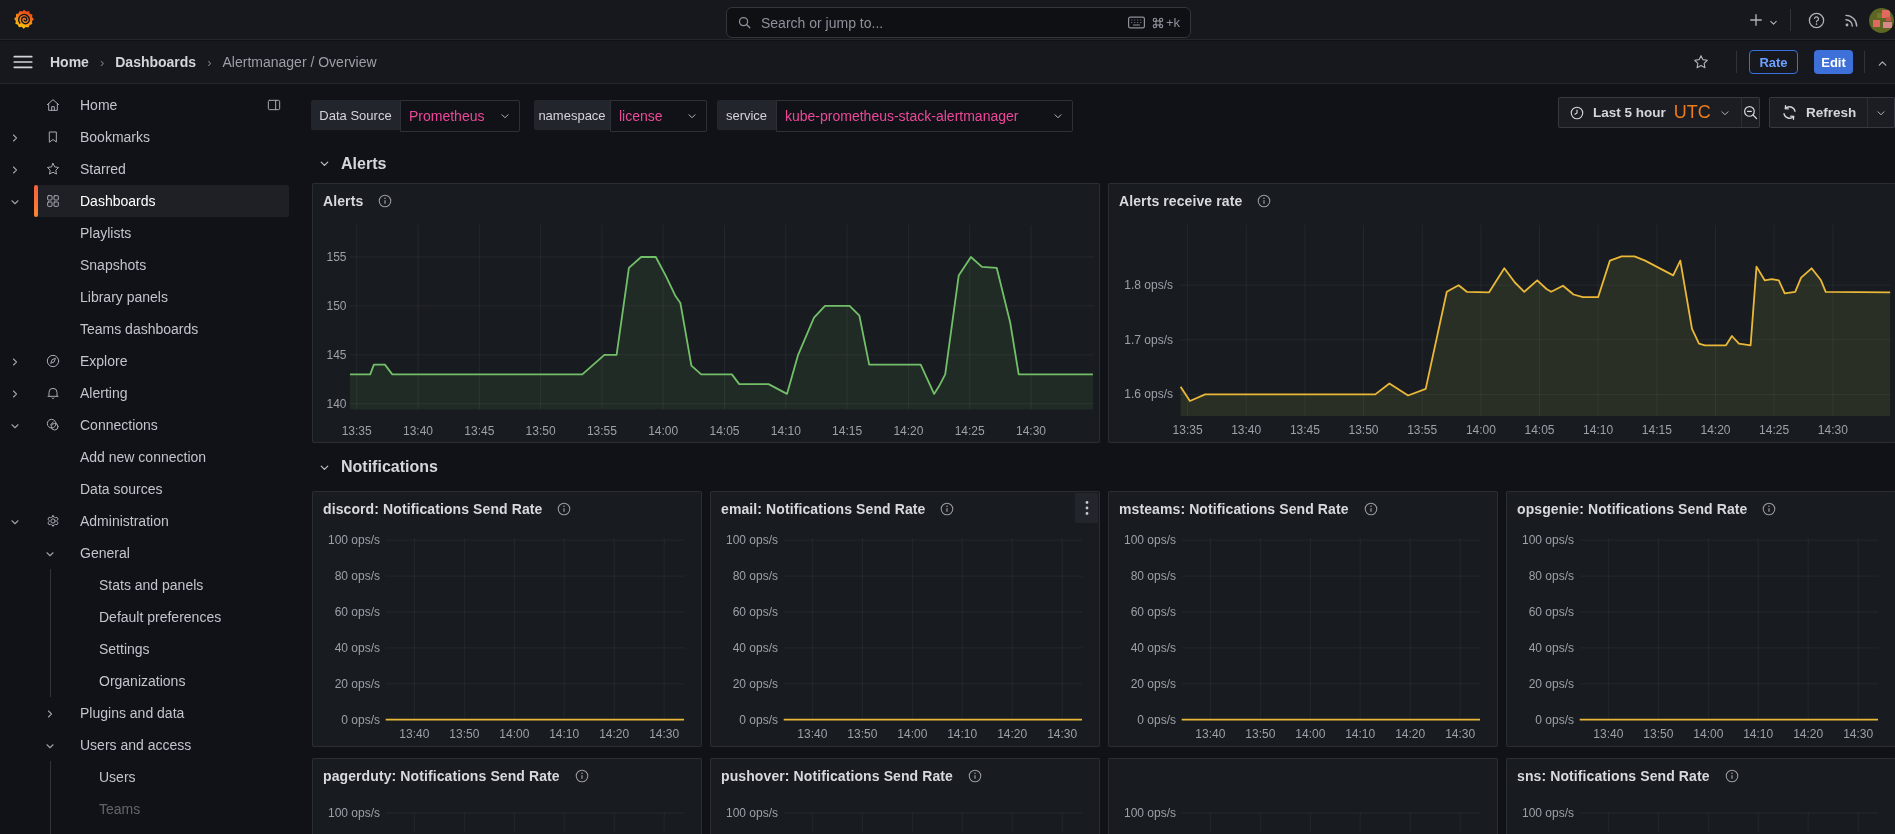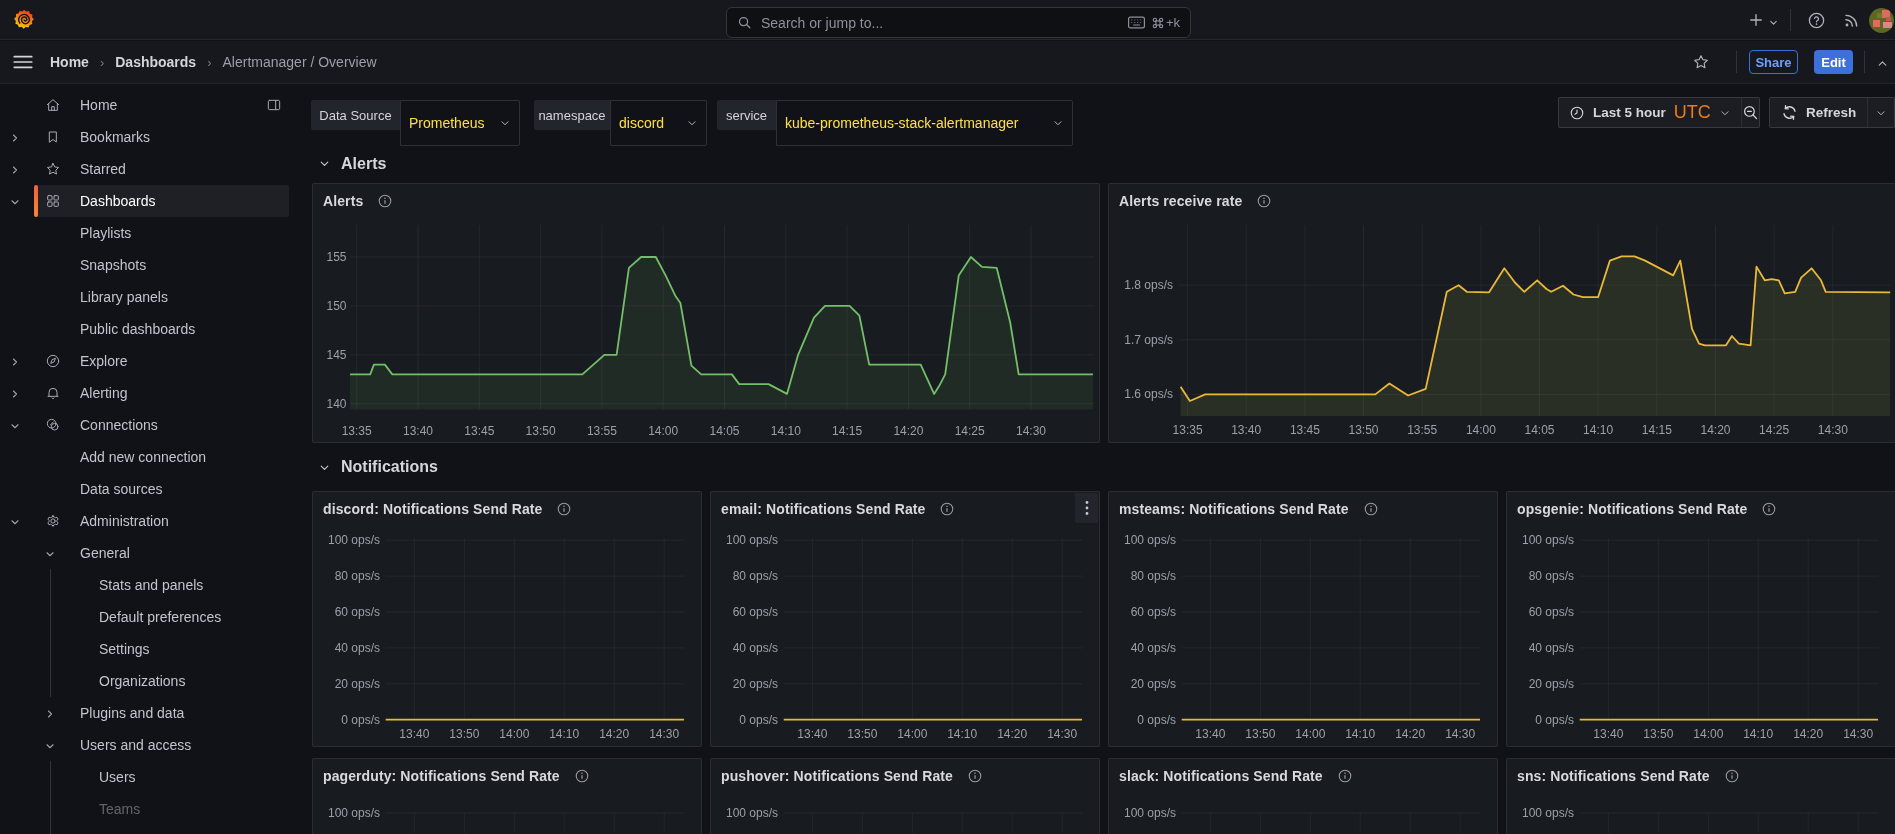--- a/index.html
+++ b/index.html
@@ -6,21 +6,21 @@
 .abs { position:absolute; }
 svg text { font-family:"Liberation Sans", sans-serif; }
 .topbar { position:absolute; left:0; top:0; width:1895px; height:40px; background:#17181d; border-bottom:1px solid #25262b; }
 .crumbbar { position:absolute; left:0; top:41px; width:1895px; height:43px; background:#17181d; border-bottom:1px solid #25262b; }
 .search { position:absolute; left:726px; top:7px; width:465px; height:31px; background:#0f1014; border:1px solid #34353b; border-radius:6px; display:flex; align-items:center; padding:0 10px; color:#8e909b; font-size:14px; }
 .panel { position:absolute; background:#181b1f; border:1px solid rgba(204,204,220,0.10); border-radius:2px; }
 .ptitle { position:absolute; top:0; left:1px; height:34px; display:flex; align-items:center; padding-left:9px; gap:15px; font-size:14px; font-weight:600; color:#d8d9de; letter-spacing:0.1px; }
 .navitem { position:absolute; left:0; width:296px; height:32px; display:flex; align-items:center; font-size:14px; color:#c3c4cd; }
 .vbtn { white-space:nowrap; position:absolute; top:97px; height:31px; background:#1b1d23; border:1px solid rgba(204,204,220,0.16); border-radius:2px; display:flex; align-items:center; color:#d5d6dc; font-size:13.5px; font-weight:600; }
 .chip-label { white-space:nowrap; position:absolute; top:100px; height:30px; background:#22252b; border-radius:2px 0 0 2px; display:flex; align-items:center; justify-content:center; padding:0 4px; color:#d4d5db; font-size:13px; font-weight:400; }
-.chip-value { position:absolute; top:100px; height:46px; background:#111218; border:1px solid #2e3038; border-radius:0 2px 2px 0; display:flex; align-items:center; justify-content:space-between; padding:0 8px; color:#fde047; font-size:14px; }
+.chip-value { position:absolute; top:100px; height:32px; background:#111218; border:1px solid #2e3038; border-radius:0 2px 2px 0; display:flex; align-items:center; justify-content:space-between; padding:0 8px; color:#ec4899; font-size:14px; }
 .sechdr { position:absolute; display:flex; align-items:center; gap:10px; font-size:16px; font-weight:600; color:#d5d6dc; }
 </style></head><body>
 
 <div class="topbar">
     <svg class="abs" style="left:13px;top:8px" width="22" height="23" viewBox="0 0 24 24">
 <defs>
         <linearGradient id="gl" x1="0.7" y1="0.05" x2="0.3" y2="0.95">
           <stop offset="0" stop-color="#e83e1e"></stop>
           <stop offset="0.45" stop-color="#f57b17"></stop>
           <stop offset="1" stop-color="#f9c80e"></stop>
@@ -89,21 +89,21 @@
 <span style="margin:0 11px;color:#787a84;font-weight:400;font-size:13px">›</span>
 <span>Dashboards</span>
 <span style="margin:0 11px;color:#787a84;font-weight:400;font-size:13px">›</span>
 <span style="color:#9d9ea8;font-weight:400">Alertmanager / Overview</span>
 </div>
 <svg class="abs" style="left:1692px;top:12px" width="18" height="18" viewBox="0 0 24 24">
       <path d="M12 3.6 L14.6 8.9 L20.4 9.7 L16.2 13.8 L17.2 19.6 L12 16.8 L6.8 19.6 L7.8 13.8 L3.6 9.7 L9.4 8.9 Z" stroke="#b0b1ba" stroke-width="1.5" fill="none" stroke-linejoin="round"></path>
     </svg>
 <div class="abs" style="left:1736px;top:10px;width:1px;height:22px;background:#32333a"></div>
 <div class="abs" style="left:1749px;top:50px;"></div>
-<div class="abs" style="left:1749px;top:9px;width:49px;height:24px;border:1px solid #3871dc;border-radius:4px;display:flex;align-items:center;justify-content:center;color:#6ca0ff;font-size:13px;font-weight:600">Share</div>
+<div class="abs" style="left:1749px;top:9px;width:49px;height:24px;border:1px solid #3871dc;border-radius:4px;display:flex;align-items:center;justify-content:center;color:#6ca0ff;font-size:13px;font-weight:600">Rate</div>
 <div class="abs" style="left:1814px;top:9px;width:39px;height:24px;background:#3d71d9;border-radius:4px;display:flex;align-items:center;justify-content:center;color:#ffffff;font-size:13px;font-weight:600">Edit</div>
 <div class="abs" style="left:1864px;top:10px;width:1px;height:22px;background:#32333a"></div>
 <div class="abs" style="left:1876px;top:15px"><svg width="13" height="13" viewBox="0 0 24 24">
         <path d="M6 15 L12 9 L18 15" stroke="#b0b1ba" stroke-width="2.2" fill="none" stroke-linecap="round" stroke-linejoin="round"></path>
       </svg></div>
 </div>
 <div class="abs" style="left:0;top:84px;width:296px;height:750px;background:#111217">
     <div class="abs" style="left:34px;top:100.5px;width:255px;height:32px;background:rgba(204,204,220,0.08);border-radius:2px"></div>
     <div class="abs" style="left:34px;top:100.5px;width:4px;height:32px;border-radius:2px;background:linear-gradient(to bottom,#f55f3e,#fb8532)"></div>
     <div class="navitem" style="top:4.8px;">
@@ -149,21 +149,21 @@
     <div class="navitem" style="top:132.5px;">
       <div class="abs" style="left:80px;top:0;height:32px;display:flex;align-items:center;">Playlists</div>
     </div>
     <div class="navitem" style="top:164.6px;">
       <div class="abs" style="left:80px;top:0;height:32px;display:flex;align-items:center;">Snapshots</div>
     </div>
     <div class="navitem" style="top:196.6px;">
       <div class="abs" style="left:80px;top:0;height:32px;display:flex;align-items:center;">Library panels</div>
     </div>
     <div class="navitem" style="top:228.7px;">
-      <div class="abs" style="left:80px;top:0;height:32px;display:flex;align-items:center;">Public dashboards</div>
+      <div class="abs" style="left:80px;top:0;height:32px;display:flex;align-items:center;">Teams dashboards</div>
     </div>
     <div class="navitem" style="top:260.7px;">
       <div class="abs" style="left:9px;top:10px"><svg width="12" height="12" viewBox="0 0 24 24">
           <path d="M9 6 L15 12 L9 18" stroke="#9fa1aa" stroke-width="2.2" fill="none" stroke-linecap="round" stroke-linejoin="round"></path>
         </svg></div>
       <div class="abs" style="left:45px;top:8px"><svg width="16" height="16" viewBox="0 0 24 24">
           <circle cx="12" cy="12" r="8.5" stroke="#a8a9b3" stroke-width="1.5" fill="none" stroke-linecap="round" stroke-linejoin="round"></circle>
           <path d="M15.5 8.5 L13.5 13.5 L8.5 15.5 L10.5 10.5 Z" stroke="#a8a9b3" stroke-width="1.5" fill="none" stroke-linecap="round" stroke-linejoin="round"></path>
         </svg></div>
       <div class="abs" style="left:80px;top:0;height:32px;display:flex;align-items:center;">Explore</div>
@@ -246,21 +246,21 @@
 
 <div class="chip-label" style="left:311px;width:89px;">Data Source</div>
 <div class="chip-value" style="left:400px;width:120px;">
     <span>Prometheus</span>
     <svg width="12" height="12" viewBox="0 0 24 24">
       <path d="M6 9.5 L12 15.5 L18 9.5" stroke="#b6b7c0" stroke-width="2" fill="none" stroke-linecap="round" stroke-linejoin="round"></path>
     </svg>
   </div>
 <div class="chip-label" style="left:534px;width:76px;">namespace</div>
 <div class="chip-value" style="left:610px;width:97px;">
-    <span>discord</span>
+    <span>license</span>
     <svg width="12" height="12" viewBox="0 0 24 24">
       <path d="M6 9.5 L12 15.5 L18 9.5" stroke="#b6b7c0" stroke-width="2" fill="none" stroke-linecap="round" stroke-linejoin="round"></path>
     </svg>
   </div>
 <div class="chip-label" style="left:717px;width:59px;">service</div>
 <div class="chip-value" style="left:776px;width:297px;">
     <span>kube-prometheus-stack-alertmanager</span>
     <svg width="12" height="12" viewBox="0 0 24 24">
       <path d="M6 9.5 L12 15.5 L18 9.5" stroke="#b6b7c0" stroke-width="2" fill="none" stroke-linecap="round" stroke-linejoin="round"></path>
     </svg>
@@ -605,28 +605,20 @@
     <svg width="388" height="74" style="position:absolute;left:0;top:0">
       <line x1="72.7" y1="54" x2="371.6" y2="54" stroke="rgba(204,204,220,0.07)" stroke-width="1"></line>
       <line x1="101.3" y1="54" x2="101.3" y2="74" stroke="rgba(204,204,220,0.07)" stroke-width="1"></line>
       <line x1="151.3" y1="54" x2="151.3" y2="74" stroke="rgba(204,204,220,0.07)" stroke-width="1"></line>
       <line x1="201.3" y1="54" x2="201.3" y2="74" stroke="rgba(204,204,220,0.07)" stroke-width="1"></line>
       <line x1="251.2" y1="54" x2="251.2" y2="74" stroke="rgba(204,204,220,0.07)" stroke-width="1"></line>
       <line x1="301.2" y1="54" x2="301.2" y2="74" stroke="rgba(204,204,220,0.07)" stroke-width="1"></line>
       <line x1="351.2" y1="54" x2="351.2" y2="74" stroke="rgba(204,204,220,0.07)" stroke-width="1"></line>
       <text x="67" y="58" text-anchor="end" font-size="12" fill="#9da0a8">100 ops/s</text>
     </svg>
-    <div class="ptitle">
-      <span>slack: Notifications Send Rate</span>
-      <svg width="14" height="14" viewBox="0 0 16 16">
-        <circle cx="8" cy="8" r="6.6" stroke="#9a9ba5" stroke-width="1.2" fill="none"></circle>
-        <line x1="8" y1="7" x2="8" y2="11.2" stroke="#9a9ba5" stroke-width="1.4"></line>
-        <circle cx="8" cy="4.8" r="0.9" fill="#9a9ba5"></circle>
-      </svg>
-    </div>
   </div>
 <div class="panel" style="left:1506px;top:758px;width:390px;height:256px">
     <svg width="388" height="74" style="position:absolute;left:0;top:0">
       <line x1="72.7" y1="54" x2="371.6" y2="54" stroke="rgba(204,204,220,0.07)" stroke-width="1"></line>
       <line x1="101.3" y1="54" x2="101.3" y2="74" stroke="rgba(204,204,220,0.07)" stroke-width="1"></line>
       <line x1="151.3" y1="54" x2="151.3" y2="74" stroke="rgba(204,204,220,0.07)" stroke-width="1"></line>
       <line x1="201.3" y1="54" x2="201.3" y2="74" stroke="rgba(204,204,220,0.07)" stroke-width="1"></line>
       <line x1="251.2" y1="54" x2="251.2" y2="74" stroke="rgba(204,204,220,0.07)" stroke-width="1"></line>
       <line x1="301.2" y1="54" x2="301.2" y2="74" stroke="rgba(204,204,220,0.07)" stroke-width="1"></line>
       <line x1="351.2" y1="54" x2="351.2" y2="74" stroke="rgba(204,204,220,0.07)" stroke-width="1"></line>

